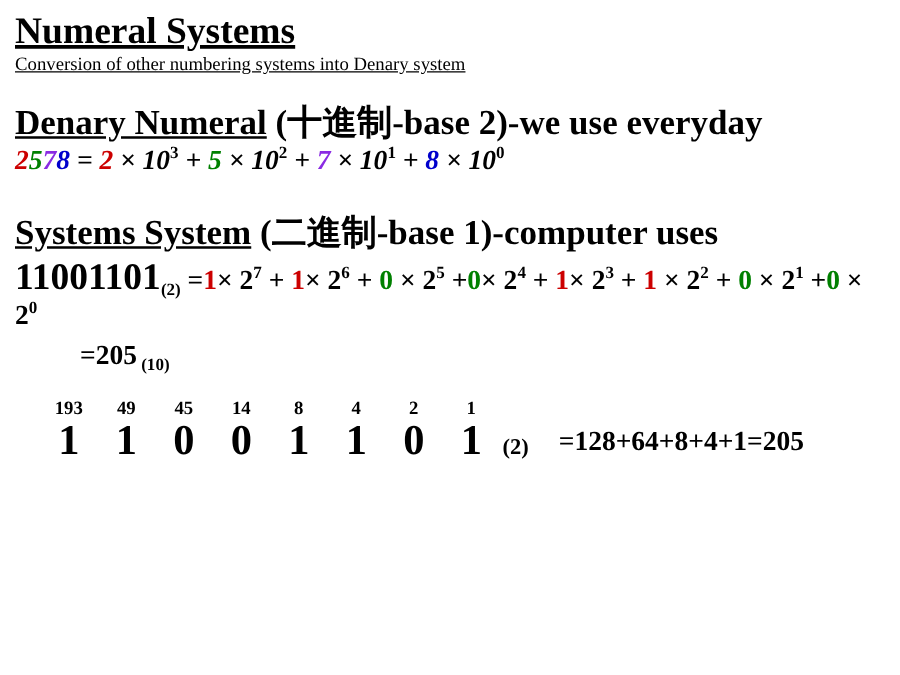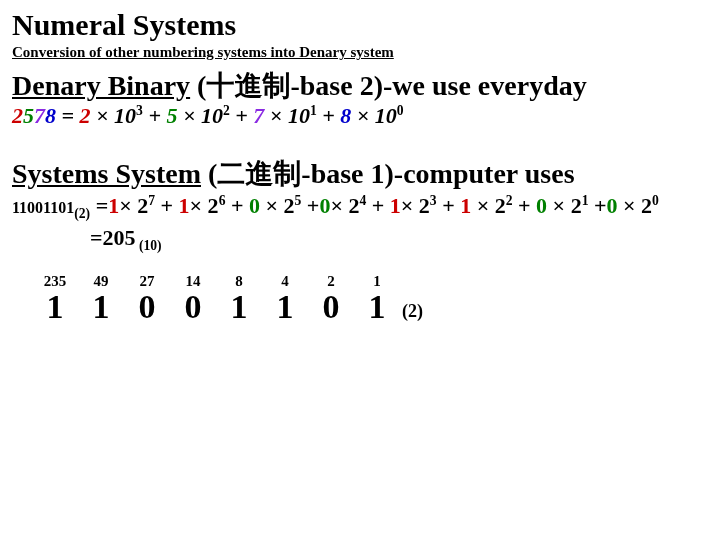--- a/index.html
+++ b/index.html
@@ -8,50 +8,51 @@
     width: 720px;
     height: 540px;
     box-sizing: border-box;
     font-family: "Times New Roman", serif;
     background: #fff;
     color: #000;
   }
   .main-title {
     font-size: 30px;
     font-weight: bold;
+    text-decoration: underline;
     margin-bottom: 2px;
   }
   .subtitle {
     font-size: 15px;
-    font-weight: bold;
+    font-weight: normal;
     text-decoration: underline;
-    margin-bottom: 6px;
+    margin-bottom: 18px;
   }
   .sec-head {
     font-size: 28px;
     font-weight: bold;
   }
   .sec-head .u { text-decoration: underline; }
   .eq1 {
     font-size: 22px;
     font-weight: bold;
     font-style: italic;
     margin-top: -2px;
     margin-bottom: 26px;
   }
   .eq2-wrap { margin-bottom: 22px; }
   .eq2-line1 {
     font-size: 22px;
     font-weight: bold;
   }
-  .eq2-line1 .bin { font-size: 16px; }
+  .eq2-line1 .bin { font-size: 30px; }
   .eq2-line2 {
     font-size: 22px;
     font-weight: bold;
-    margin-left: 78px;
+    margin-left: 52px;
     margin-top: 6px;
   }
   .sup { font-size: 0.62em; vertical-align: super; line-height: 0; font-style: normal; }
   .sub { font-size: 0.62em; vertical-align: sub; line-height: 0; font-style: normal; }
   .c0 { color: #cc0000; }
   .c1 { color: #008000; }
   .c2 { color: #8a2be2; }
   .c3 { color: #0000cc; }
   .tbl-row {
     display: flex;
@@ -91,21 +92,21 @@
     margin-bottom: 4px;
   }
 </style>
 </head>
 <body>
 
 <div class="main-title">Numeral Systems</div>
 <div class="subtitle">Conversion of other numbering systems into Denary system</div>
 
 <div class="sec-head">
-  <span class="u">Denary Binary</span><span> (十進制-base 2)-we use everyday</span>
+  <span class="u">Denary Numeral</span><span> (十進制-base 2)-we use everyday</span>
 </div>
 
 <div class="eq1">
   <span class="c0">2</span><span class="c1">5</span><span class="c2">7</span><span class="c3">8</span><span>   = </span><span class="c0">2</span><span> × 10</span><span class="sup">3</span><span>   +   </span><span class="c1">5</span><span> × 10</span><span class="sup">2</span><span> + </span><span class="c2">7</span><span> × 10</span><span class="sup">1</span><span> + </span><span class="c3">8</span><span> × 10</span><span class="sup">0</span>
 </div>
 
 <div class="sec-head">
   <span class="u">Systems System</span><span> (二進制-base 1)-computer uses</span>
 </div>
 
@@ -114,34 +115,35 @@
     <span class="bin">11001101</span><span class="sub">(2)</span><span> =</span><span class="c0">1</span><span>× 2</span><span class="sup">7</span><span> + </span><span class="c0">1</span><span>× 2</span><span class="sup">6</span><span> + </span><span class="c1">0</span><span> × 2</span><span class="sup">5</span><span> +</span><span class="c1">0</span><span>× 2</span><span class="sup">4</span><span> + </span><span class="c0">1</span><span>× 2</span><span class="sup">3</span><span> + </span><span class="c0">1</span><span> × 2</span><span class="sup">2</span><span> + </span><span class="c1">0</span><span> × 2</span><span class="sup">1</span><span> +</span><span class="c1">0</span><span> × 2</span><span class="sup">0</span>
   </div>
   <div class="eq2-line2">
     <span>=205</span><span class="sub"> (10)</span>
   </div>
 </div>
 
 <div class="tbl-row">
   <div class="tbl">
     <div class="hdr">
-      <span>235</span>
+      <span>193</span>
       <span>49</span>
-      <span>27</span>
+      <span>45</span>
       <span>14</span>
       <span>8</span>
       <span>4</span>
       <span>2</span>
       <span>1</span>
     </div>
     <div class="big">
       <span>1</span>
       <span>1</span>
       <span>0</span>
       <span>0</span>
       <span>1</span>
       <span>1</span>
       <span>0</span>
       <span>1</span>
     </div>
   </div>
   <div class="sub2">(2)</div>
+  <div class="sum">=128+64+8+4+1=205</div>
 </div>
 
 </body></html>

